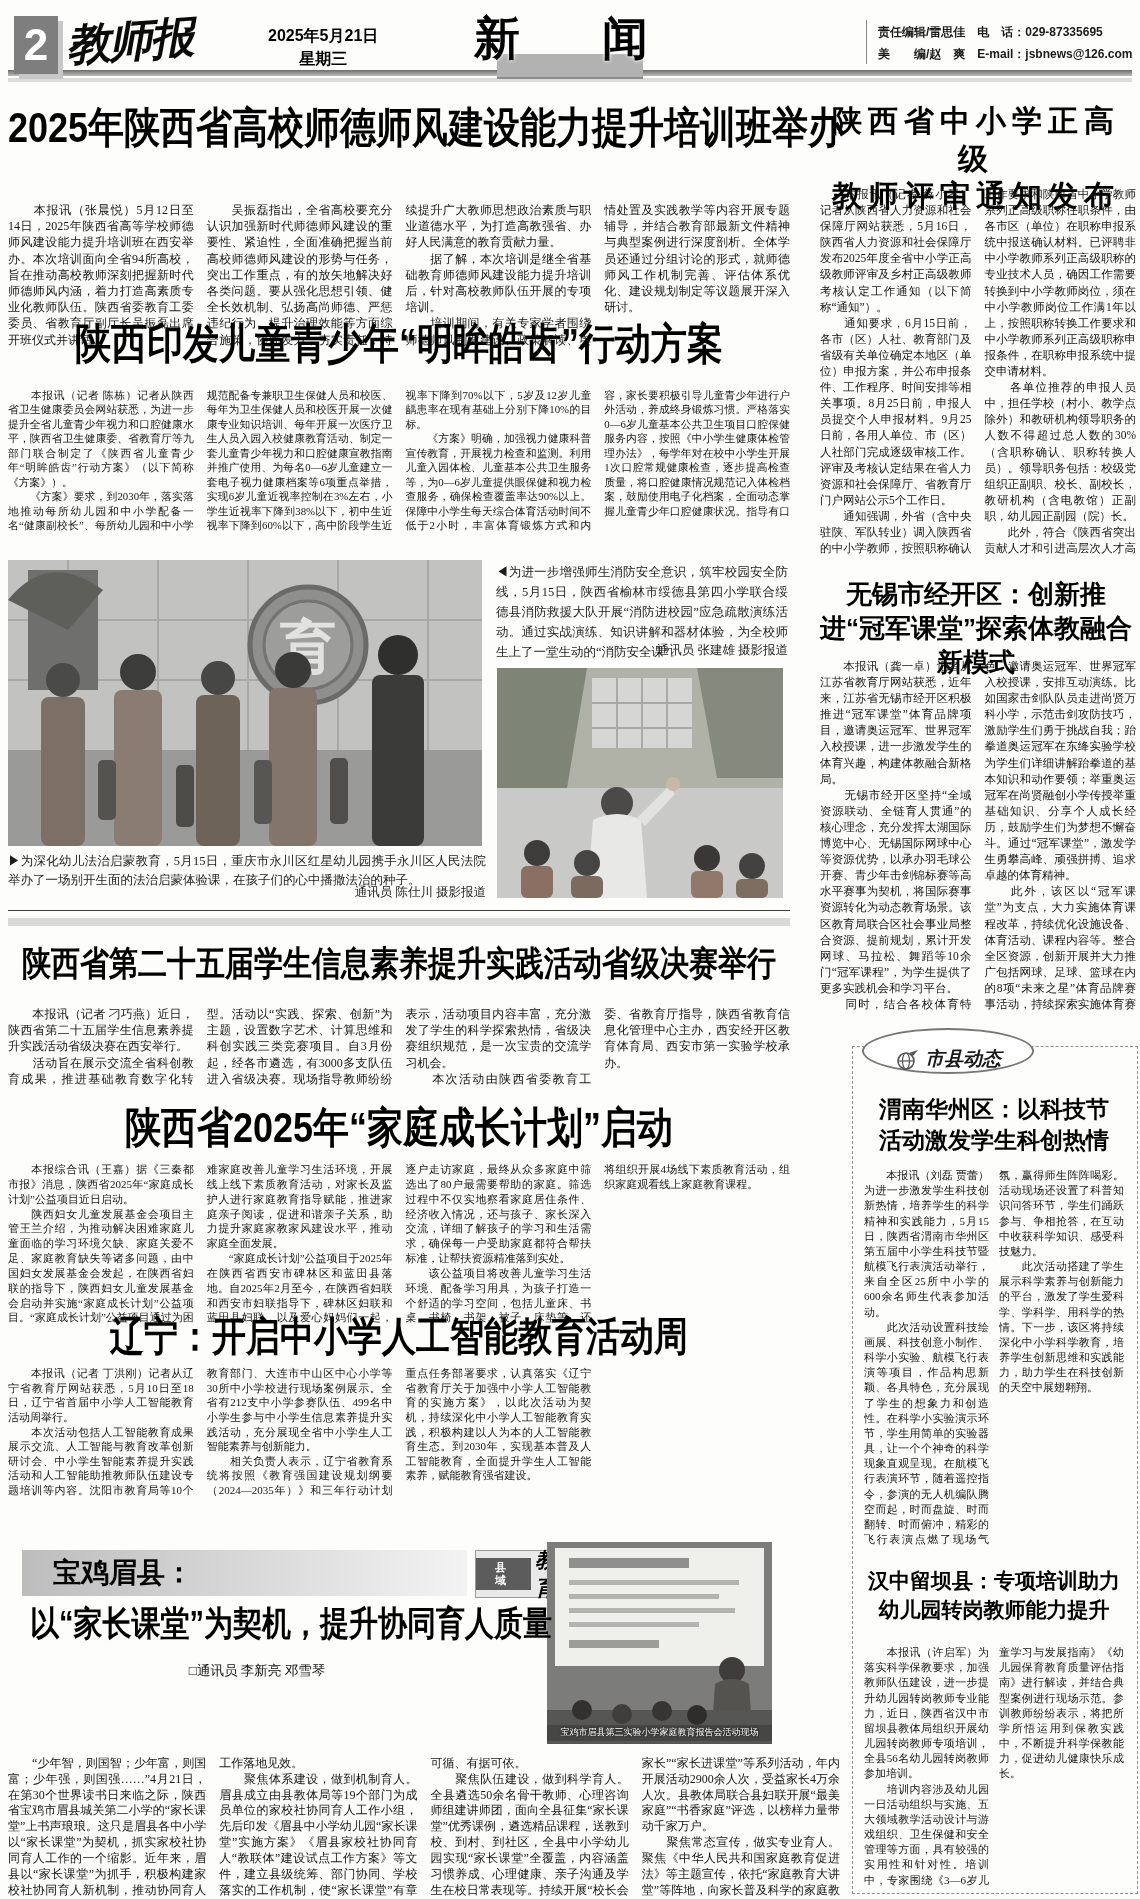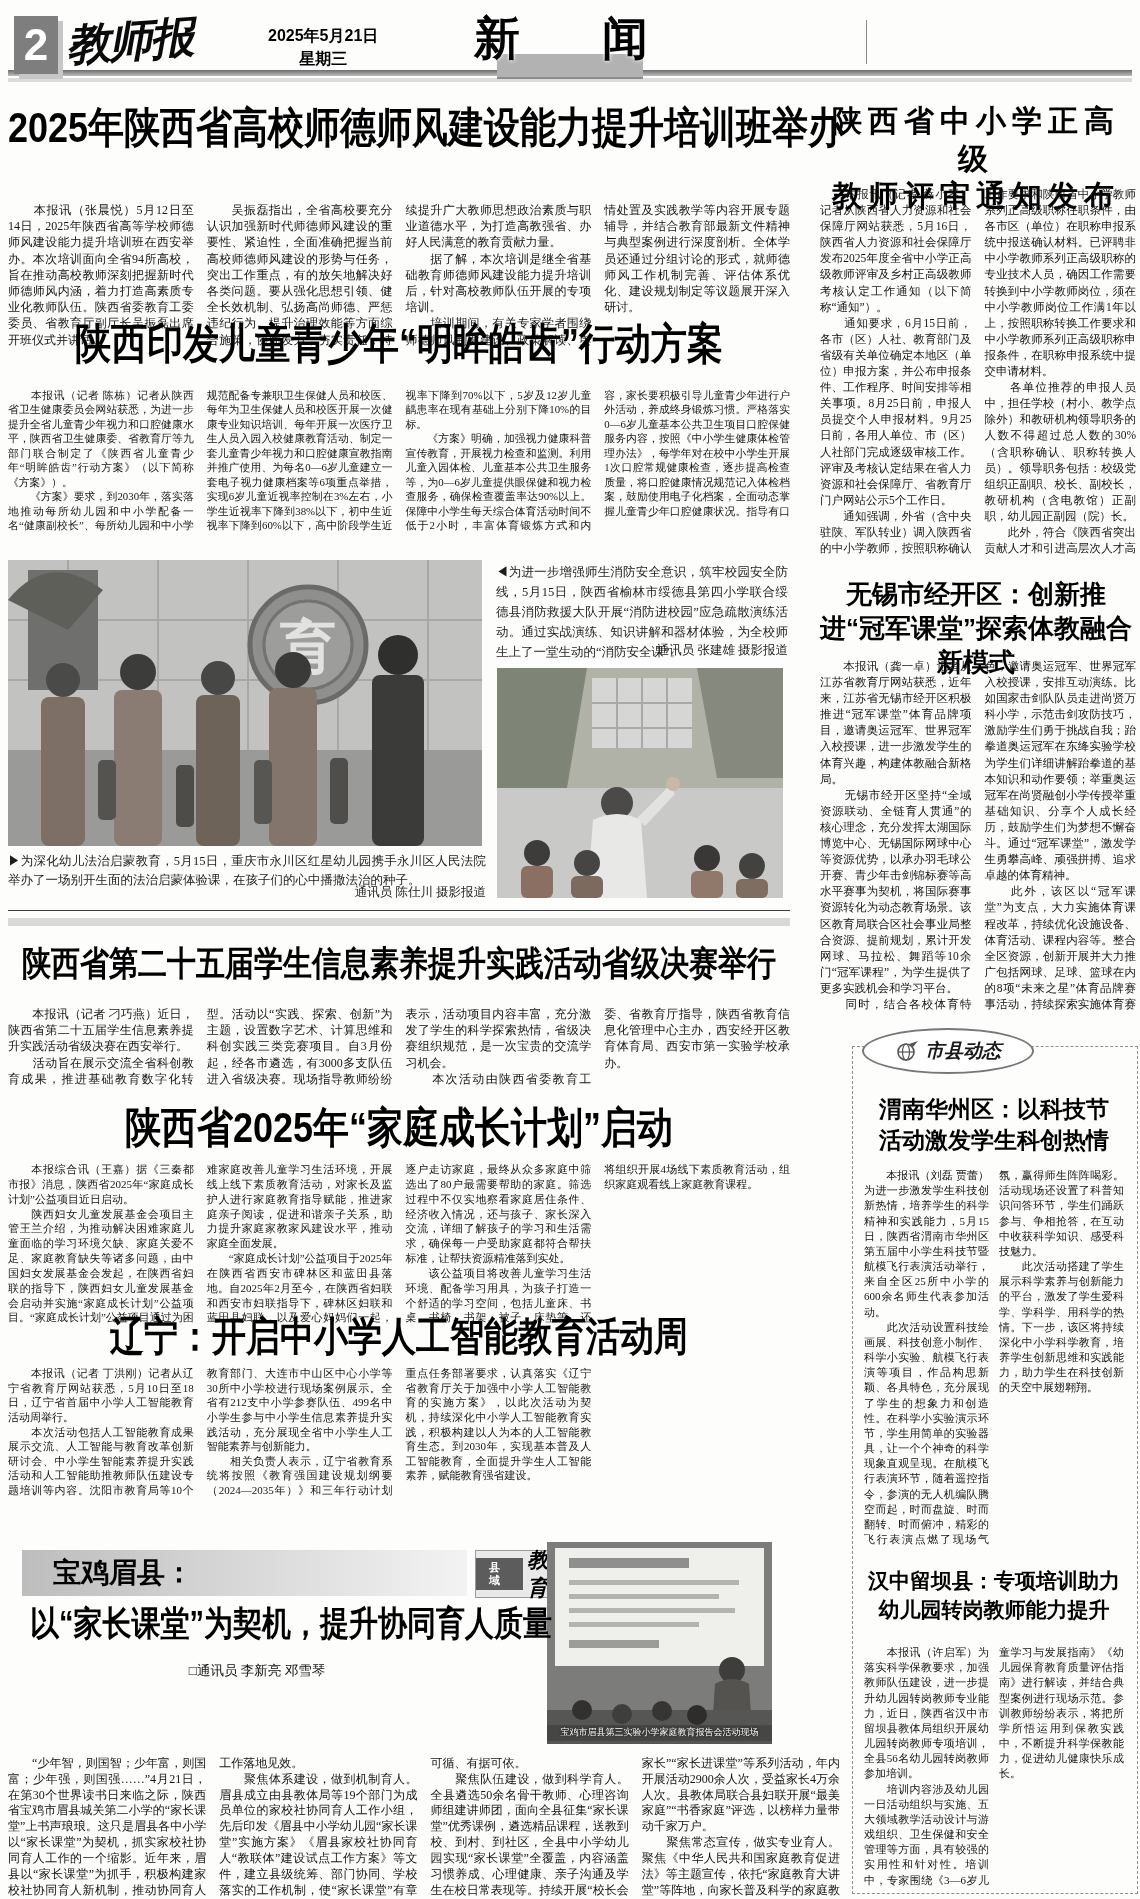--- a/index.html
+++ b/index.html
@@ -30,48 +30,52 @@
       font-family:"Liberation Serif",serif;color:#141414;}
   .cap{font-family:"Liberation Serif",serif;color:#1c1c1c;text-align:justify;}
   .credit{text-align:right;font-family:"Liberation Serif",serif;color:#222;}
   .thinline{height:1px;background:#3c3c3c;}
   .band{height:8px;background:#d9d9d9;}
   
   .kbar{background:linear-gradient(90deg,#bdbdbd,#f3f3f3);display:flex;align-items:center;}
   .kbar span{font-family:"Liberation Sans",sans-serif;font-weight:bold;font-size:28px;color:#000;padding-left:31px;}
   .badge{background:#e9e9e9;border:1px solid #9a9a9a;display:flex;align-items:center;justify-content:center;gap:4px;}
   .badge .b1{background:#5c5c5c;color:#fff;font-size:11px;font-family:"Liberation Sans",sans-serif;
-             padding:3px 13px;line-height:1.15;font-weight:bold;}
+             padding:3px 19px;line-height:1.15;font-weight:bold;}
   .badge .b2{font-family:"Liberation Serif",serif;font-weight:900;font-style:italic;font-size:21px;color:#000;}
   .photo{overflow:hidden;background:#bbb;}
   .ovl-cap{position:absolute;left:0;right:0;bottom:3px;text-align:center;color:#fff;font-size:9px;
            font-family:"Liberation Sans",sans-serif;text-shadow:0 0 3px #000;line-height:1.3;padding:2px 4px;
            background:rgba(40,40,40,.35);}
   
   .dashbox{border:1px dashed #8f8f8f;}
-  .pill{background:#fff;border:2px solid #777;border-radius:50%;display:flex;align-items:center;
+  .pill{background:#fff;border:2px solid #777;border-radius:50%;display:flex;align-items:flex-end;
         justify-content:center;gap:6px;}
   .pill span{font-family:"Liberation Serif",serif;font-weight:900;font-style:italic;font-size:19px;color:#1a1a1a;}
 </style>
 </head>
 <body>
 
 <div class="page">
 
   <div class="abs rule"></div>
   <div class="abs rule2"></div>
   <div class="abs pagenum">2</div>
   <div class="abs logo">教师报</div>
   <div class="abs dateblock">
     <div>2025年5月21日</div>
     <div>星期三</div>
   </div>
   <div class="abs pedestal"></div>
   <div class="abs section-title">新　闻</div>
   <div class="abs editor-sep"></div>
+  <div class="abs editor">
+    <div>责任编辑/雷思佳　电　话：029-87335695</div>
+    <div>美　　编/赵　爽　E-mail：jsbnews@126.com</div>
+  </div>
 
   <div class="abs hl" style="left:8px;top:104px;width:782px;font-size:36px;">
     <span class="tall">2025年陕西省高校师德师风建设能力提升培训班举办</span>
   </div>
   <div class="abs bd" style="left:8px;top:186px;width:782px;height:150px;column-count:4;font-size:12px;line-height:1.35;margin-top:16px;">　　本报讯（张晨悦）5月12日至14日，2025年陕西省高等学校师德师风建设能力提升培训班在西安举办。本次培训面向全省94所高校，旨在推动高校教师深刻把握新时代师德师风内涵，着力打造高素质专业化教师队伍。陕西省委教育工委委员、省教育厅副厅长吴振磊出席开班仪式并讲话。
 　　吴振磊指出，全省高校要充分认识加强新时代师德师风建设的重要性、紧迫性，全面准确把握当前高校师德师风建设的形势与任务，突出工作重点，有的放矢地解决好各类问题。要从强化思想引领、健全长效机制、弘扬高尚师德、严惩违纪行为、提升治理效能等方面综合施策，协同发力，夯实责任，持续提升广大教师思想政治素质与职业道德水平，为打造高教强省、办好人民满意的教育贡献力量。
 　　据了解，本次培训是继全省基础教育师德师风建设能力提升培训后，针对高校教师队伍开展的专项培训。
 　　培训期间，有关专家学者围绕师德师风制度建设、政策解读、舆情处置及实践教学等内容开展专题辅导，并结合教育部最新文件精神与典型案例进行深度剖析。全体学员还通过分组讨论的形式，就师德师风工作机制完善、评估体系优化、建设规划制定等议题展开深入研讨。</div>
 
   <div class="abs hl" style="left:8px;top:320px;width:782px;font-size:36px;">

